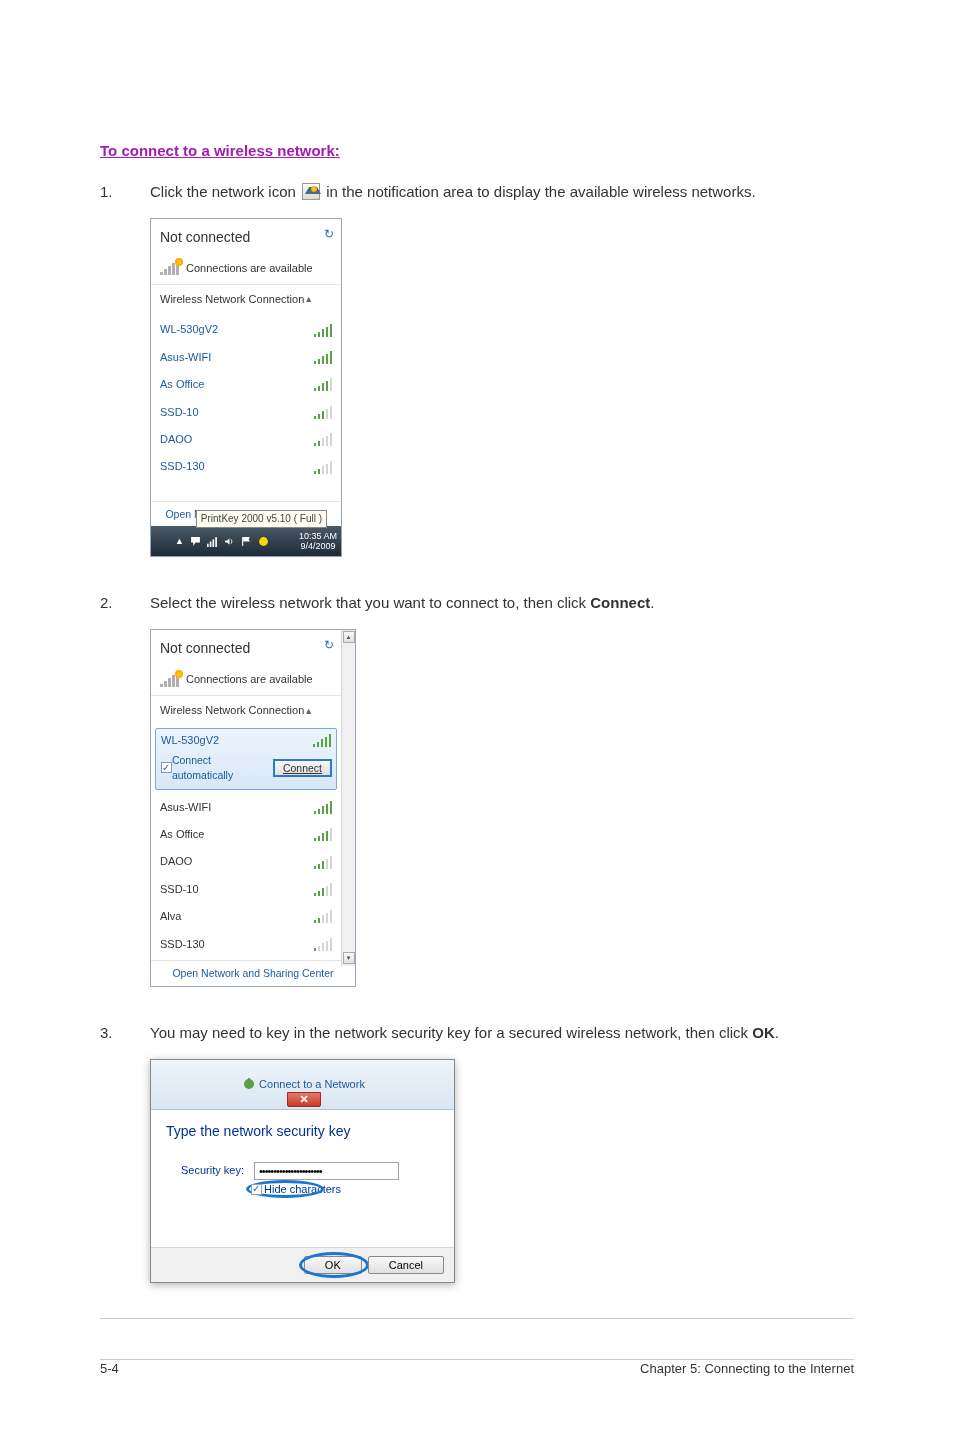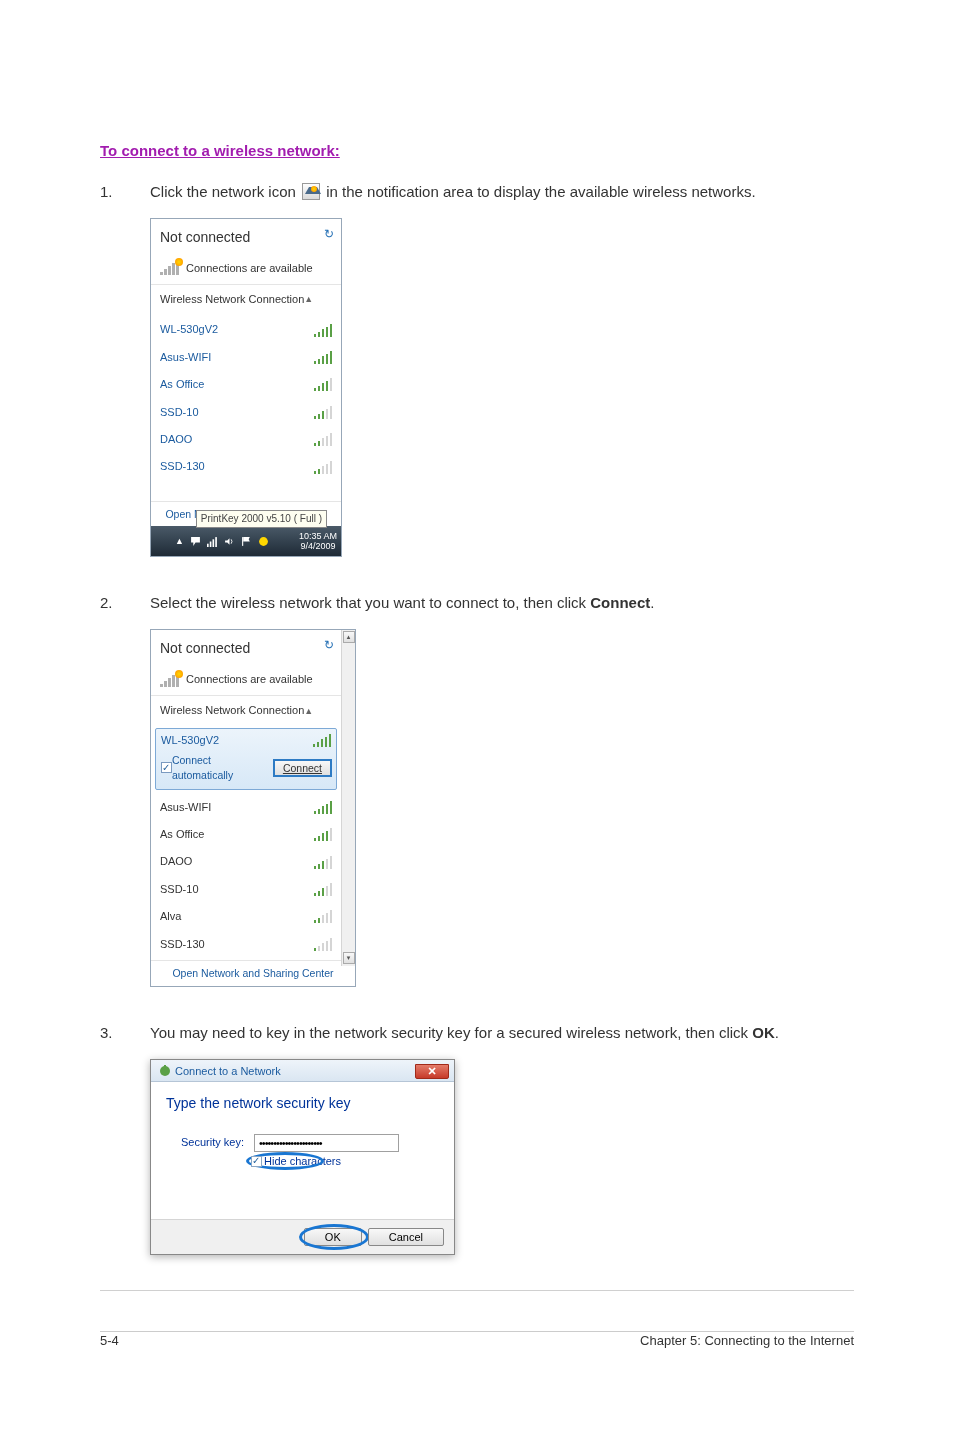--- a/index.html
+++ b/index.html
@@ -316,27 +316,28 @@
     
     .dialog {
       width: 305px;
       font-family: "Segoe UI", Arial, sans-serif;
       border: 1px solid #888;
       background: #fff;
       box-shadow: 0 2px 8px rgba(0,0,0,0.3);
     }
     .dialog-title {
       background: linear-gradient(#eef4fa, #dae6f2);
-      padding: 4px 5px 2px 8px;
+      padding: 17px 5px 2px 8px;
       display: flex;
       align-items: center;
       justify-content: space-between;
       font-size: 11px;
       color: #1a5a9e;
       border-bottom: 1px solid #b5c5d6;
+      flex-direction: column;
     }
     .dialog-title .title-left {
       display: flex;
       align-items: center;
       gap: 4px;
     }
     .close-btn {
       background: linear-gradient(#e47c6a, #c63a2a);
       width: 34px;
       height: 15px;

